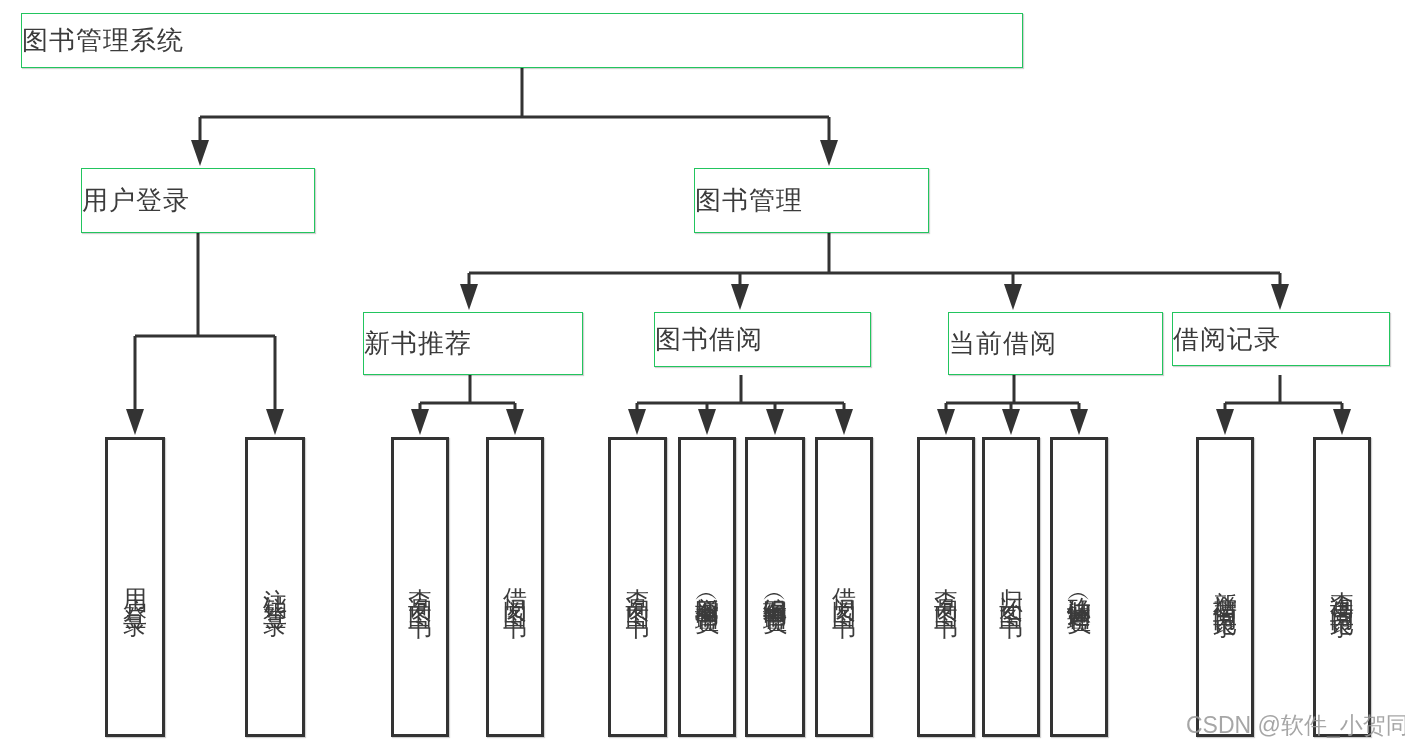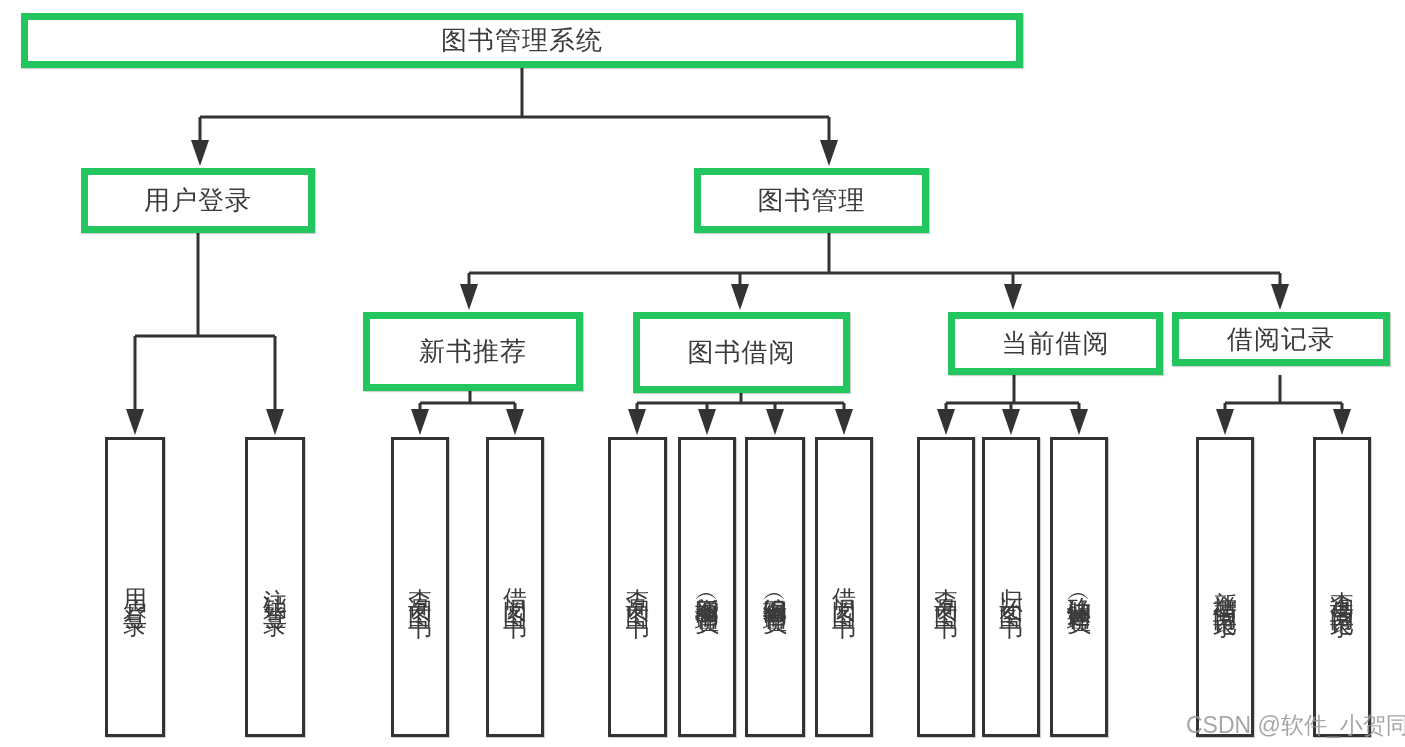--- a/index.html
+++ b/index.html
@@ -1,21 +1,21 @@
 <!DOCTYPE html>
 <html><head>
 <meta charset="utf-8">
 <style>
   html,body{margin:0;padding:0;background:#ffffff;}
   body{width:1405px;height:747px;position:relative;overflow:hidden;
        font-family:"Liberation Sans","DejaVu Sans",sans-serif;}
   .canvas{position:absolute;inset:0;}
   svg.connectors{position:absolute;left:0;top:0;z-index:0;}
-  .hbox{position:absolute;box-sizing:border-box;border:7px solid #22c55e;background:#ffffff;
-        display:flex;align-items:center;justify-content:center;z-index:1;
+  .hbox{position:absolute;box-sizing:border-box;border:1px solid #22c55e;background:#ffffff;
+        display:flex;align-items:center;justify-content:flex-start;z-index:1;
         box-shadow:1px 1px 1px rgba(0,0,0,0.18);}
   .hbox .lbl{font-size:26px;letter-spacing:1px;color:#3b3b3b;white-space:nowrap;}
   .vbox{position:absolute;top:437px;height:300px;box-sizing:border-box;border:3px solid #333333;
         background:#ffffff;display:flex;align-items:center;justify-content:center;z-index:1;
         box-shadow:1px 1px 1px rgba(0,0,0,0.18);}
   .vbox .vlbl{writing-mode:vertical-rl;text-orientation:mixed;font-size:24px;color:#3b3b3b;
               line-height:1;white-space:nowrap;}
   .vbox.s4 .vlbl{letter-spacing:9px;}
   .vbox.s6 .vlbl{letter-spacing:5px;}
   .vbox.s10 .vlbl{letter-spacing:2px;}
@@ -62,24 +62,24 @@
     <span class="lbl">图书管理系统</span>
   </div>
 
   <div class="hbox" style="left:81px;top:168px;width:234px;height:65px;">
     <span class="lbl">用户登录</span>
   </div>
   <div class="hbox" style="left:694px;top:168px;width:235px;height:65px;">
     <span class="lbl">图书管理</span>
   </div>
 
-  <div class="hbox" style="left:363px;top:312px;width:220px;height:79px;">
+  <div class="hbox" style="left:363px;top:312px;width:220px;height:63px;">
     <span class="lbl">新书推荐</span>
   </div>
-  <div class="hbox" style="left:633px;top:312px;width:217px;height:81px;">
+  <div class="hbox" style="left:654px;top:312px;width:217px;height:55px;">
     <span class="lbl">图书借阅</span>
   </div>
   <div class="hbox" style="left:948px;top:312px;width:215px;height:63px;">
     <span class="lbl">当前借阅</span>
   </div>
   <div class="hbox" style="left:1172px;top:312px;width:218px;height:54px;">
     <span class="lbl">借阅记录</span>
   </div>
 
   <div class="vbox s4" style="left:105px;width:60px;">

